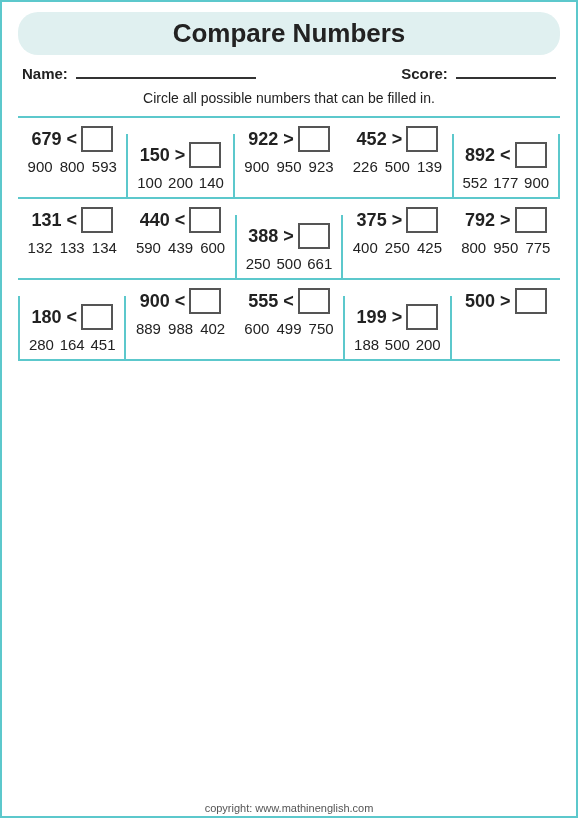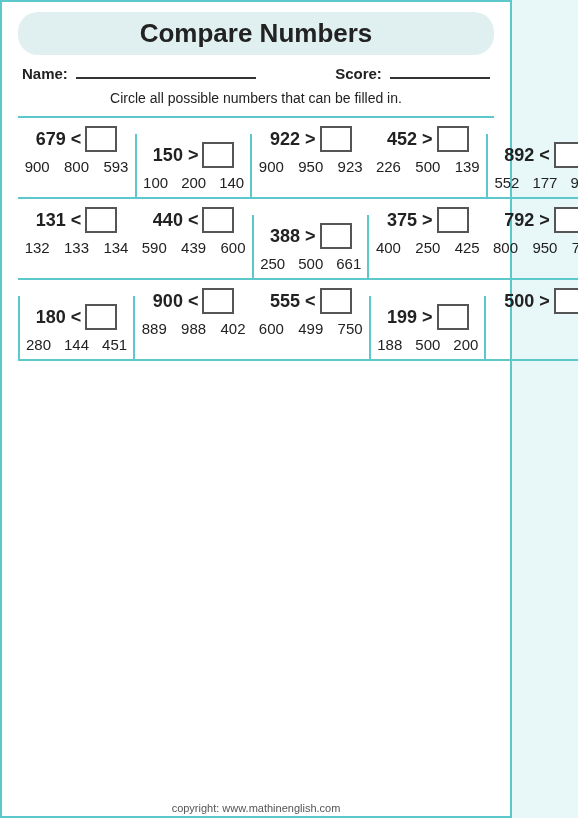--- a/index.html
+++ b/index.html
@@ -4,21 +4,21 @@
   <style>
     * { box-sizing: border-box; margin: 0; padding: 0; }
     body {
       width: 578px;
       height: 818px;
       background: #e8f8f8;
       font-family: Arial, sans-serif;
       overflow: hidden;
     }
     .page {
-      width: 512px;
+      width: 578px;
       height: 818px;
       background: white;
       border: 2px solid #5cc8cc;
       position: relative;
       padding: 10px 16px;
     }
     .title {
       text-align: center;
       font-size: 26px;
       font-weight: bold;
@@ -88,21 +88,20 @@
       margin-left: 4px;
       vertical-align: middle;
       background: white;
     }
     .options-row {
       display: flex;
       justify-content: space-around;
       font-size: 15px;
       color: #222;
       font-weight: normal;
-      gap: 13px;
     }
     .copyright {
       text-align: center;
       font-size: 11px;
       color: #555;
       position: absolute;
       bottom: 2px;
       width: calc(100% - 32px);
     }
   </style>
@@ -234,21 +233,21 @@
           <span>775</span>
         </div>
       </div>
       <div class="cell">
         <div class="problem-row">
           <span>180 &lt;</span>
           <span class="box"></span>
         </div>
         <div class="options-row">
           <span>280</span>
-          <span>144</span>
+          <span>164</span>
           <span>451</span>
         </div>
       </div>
       <div class="cell">
         <div class="problem-row">
           <span>900 &lt;</span>
           <span class="box"></span>
         </div>
         <div class="options-row">
           <span>889</span>

